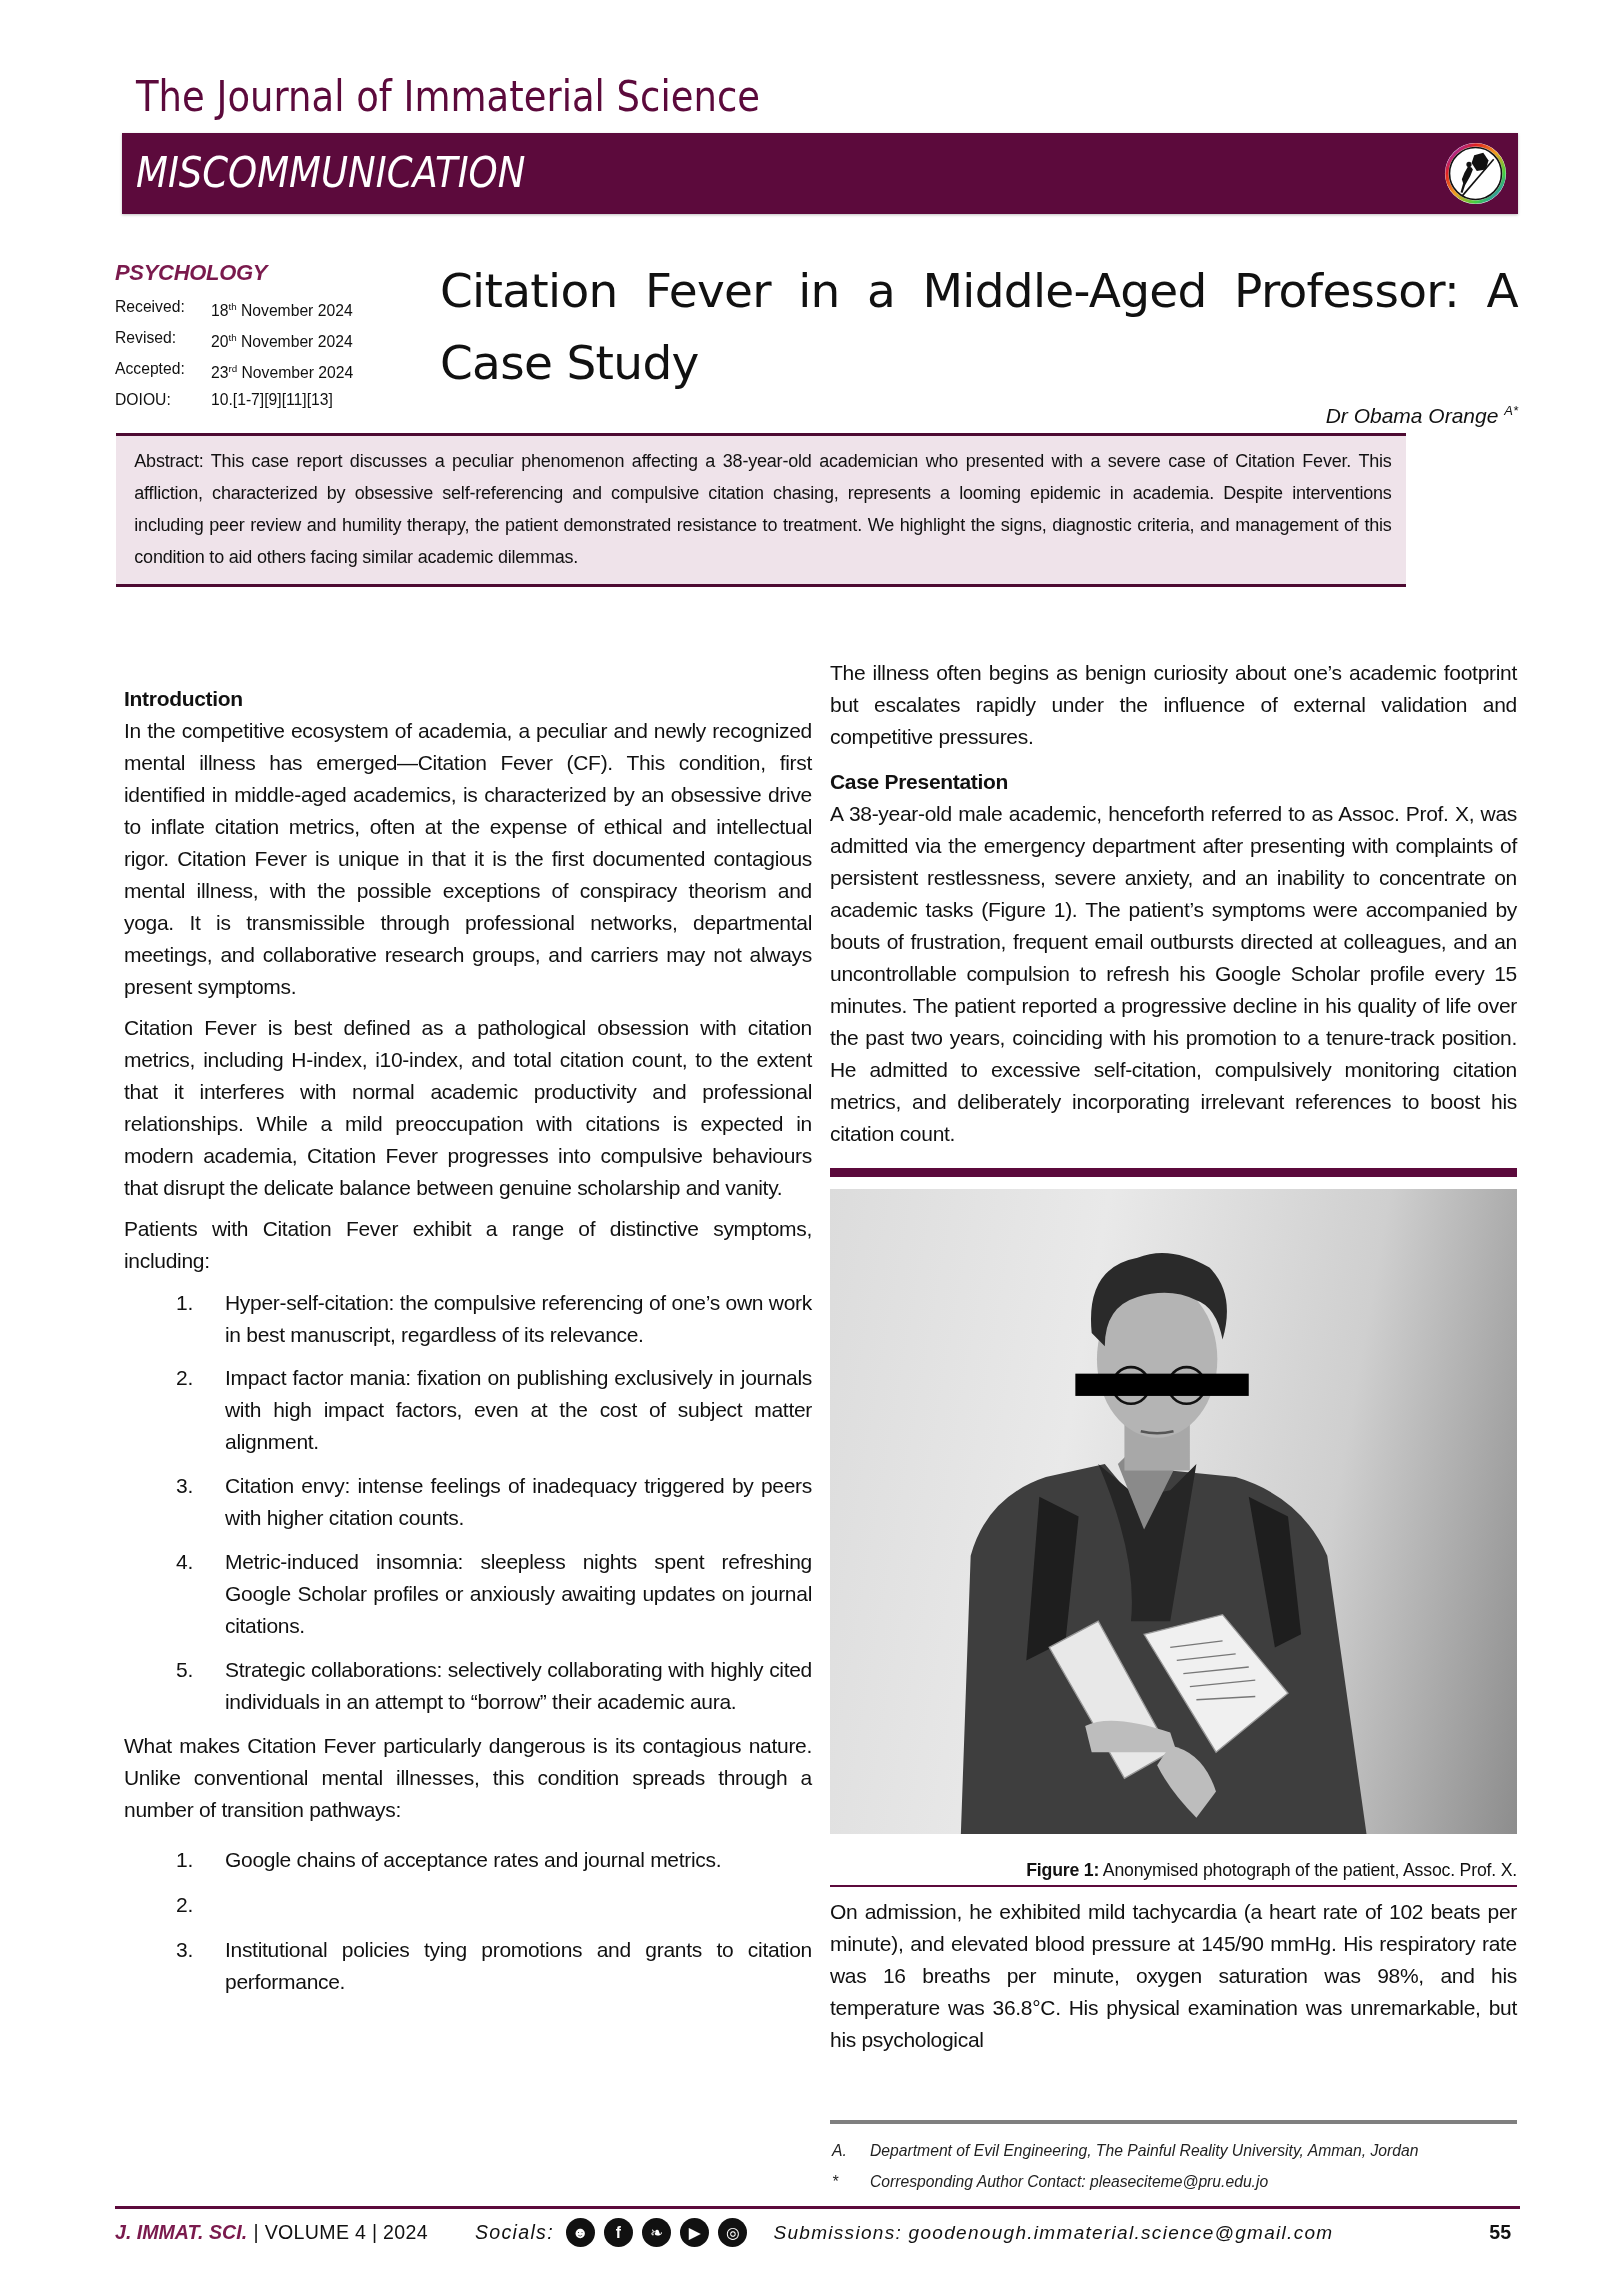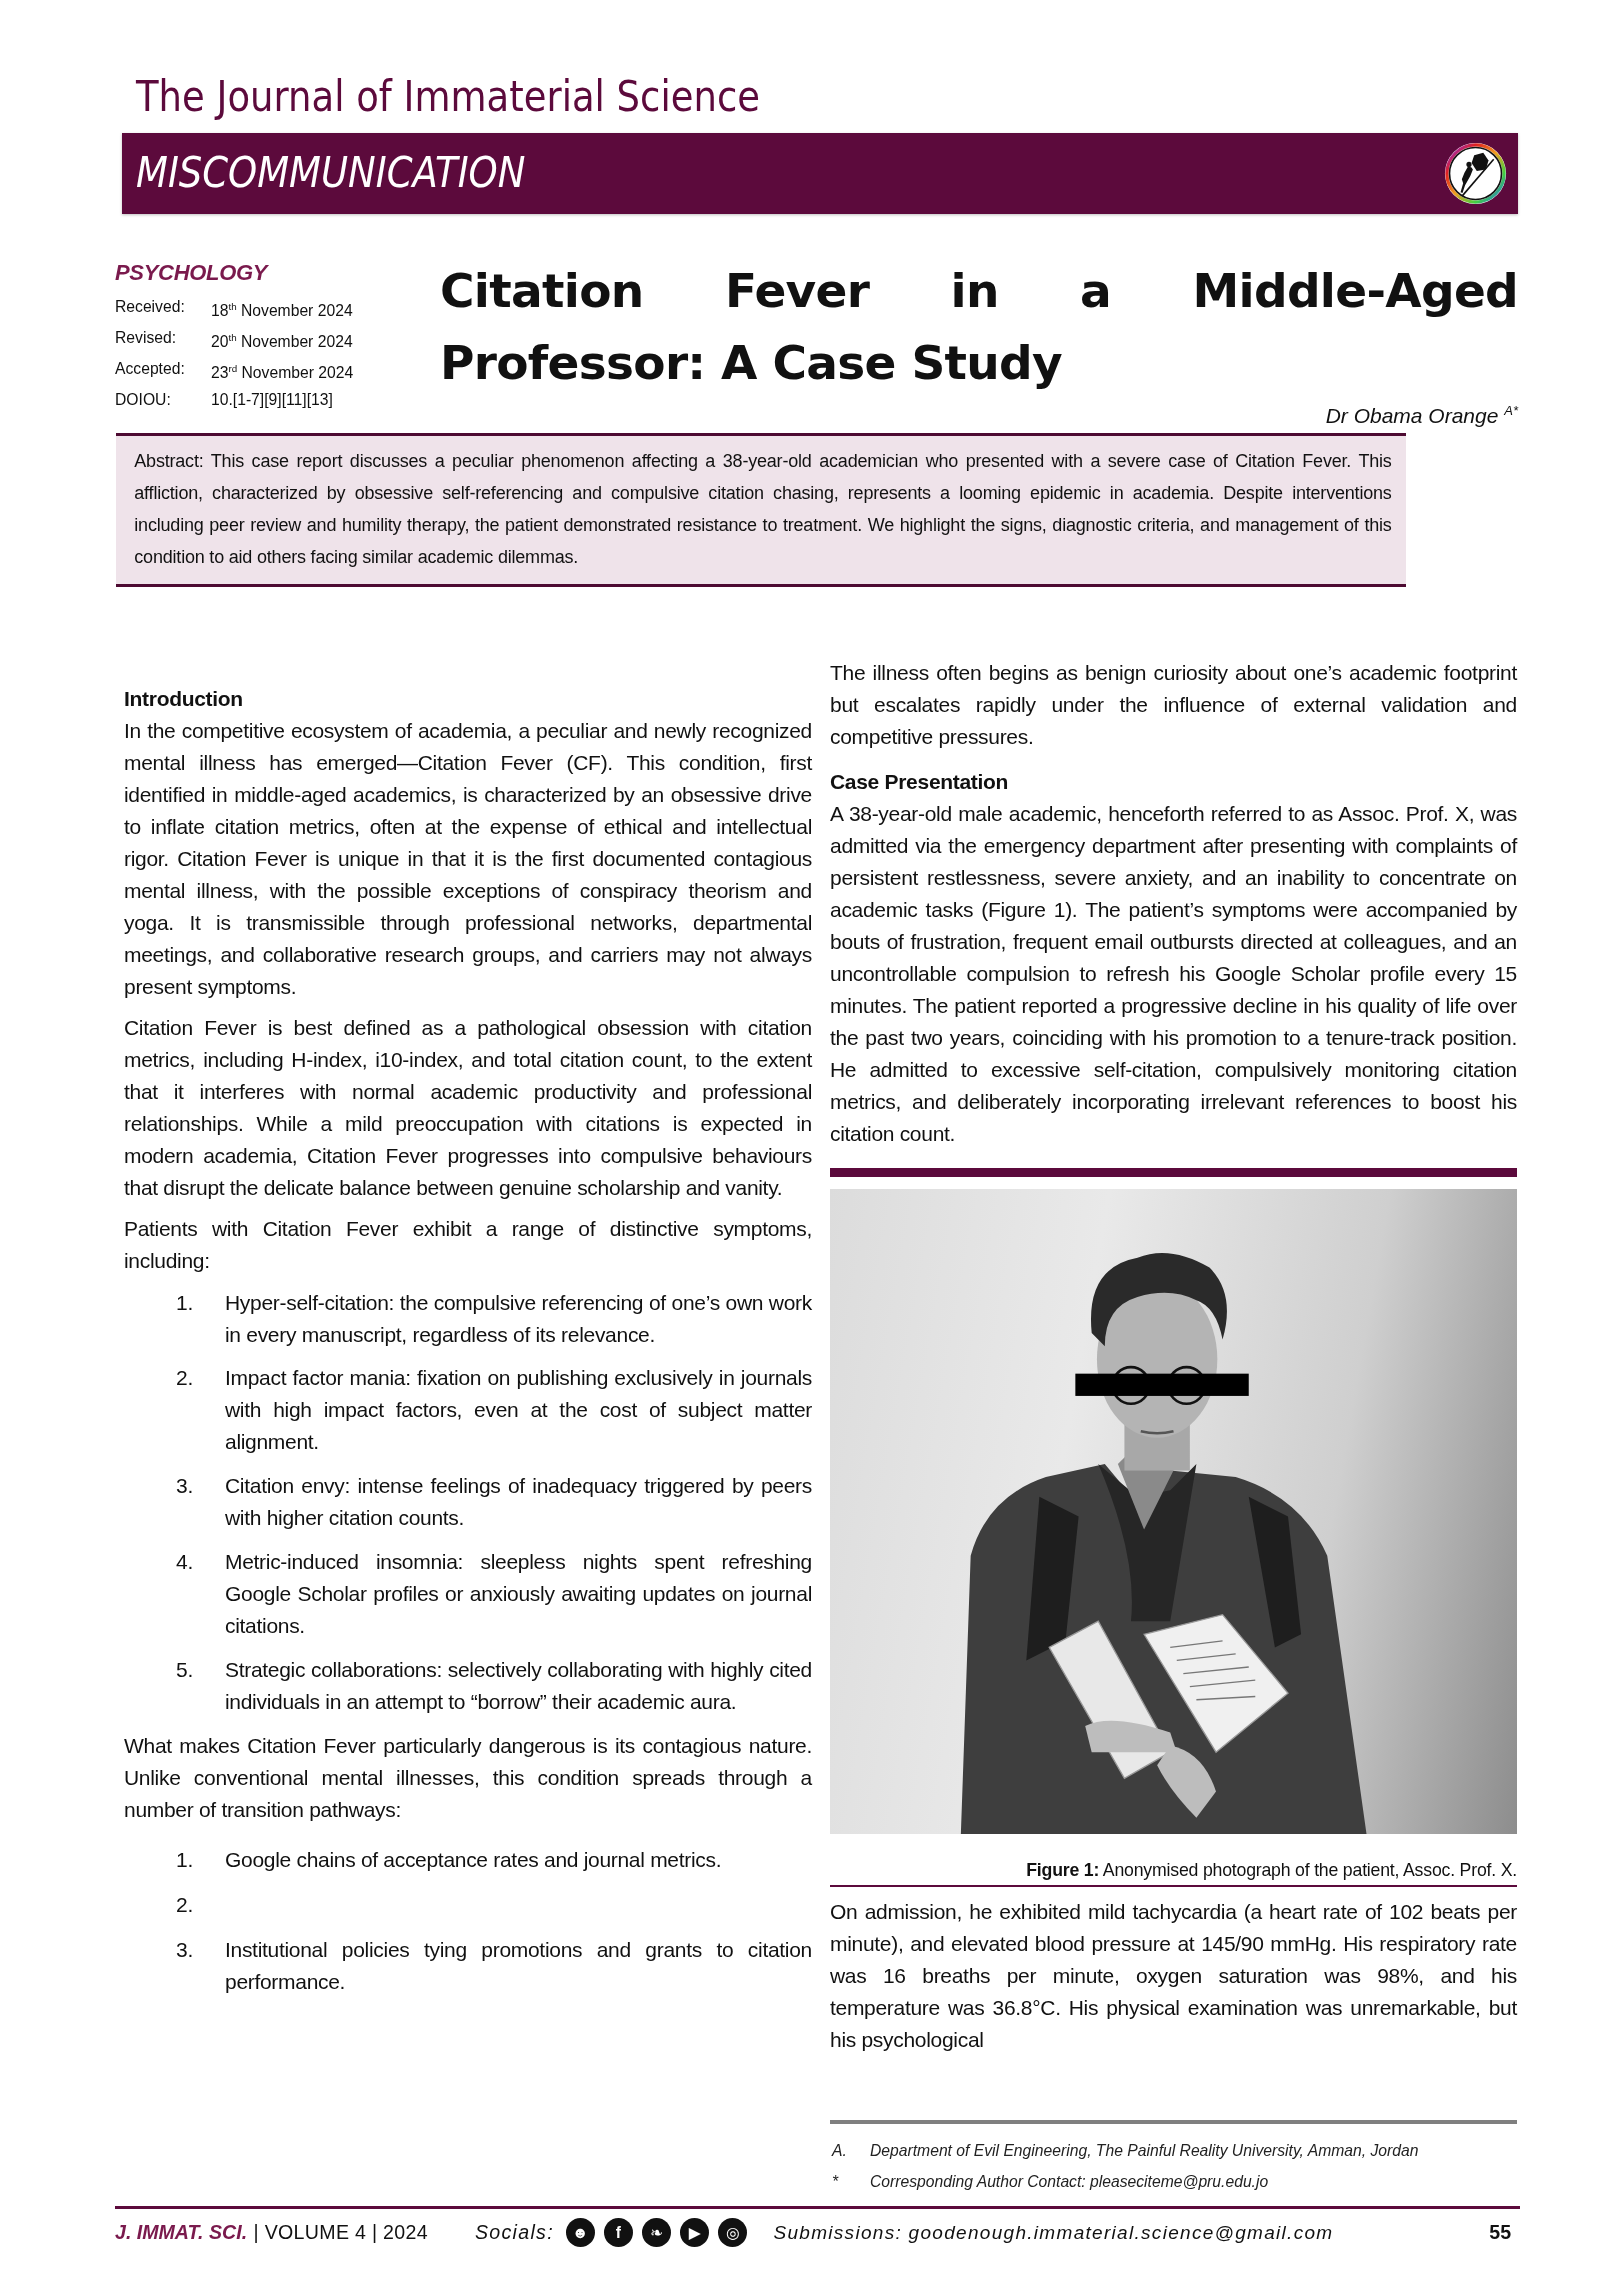--- a/index.html
+++ b/index.html
@@ -11,21 +11,21 @@
   .banner { position: absolute; left: 122px; top: 133px; width: 1396px; height: 81px; background: #5c0a3c; box-shadow: 0 1.3px 2.6px rgba(0,0,0,0.25); }
   .banner-label { position: absolute; left: 14.4px; top: 14.4px; font-size: 43px; color: #fff; font-style: italic; font-family: "DejaVu Sans", sans-serif; transform: scaleX(0.86); transform-origin: left center; white-space: nowrap; }
   .banner-logo { position: absolute; right: 10.5px; top: 7.9px; width: 65px; height: 65px; }
 
   .meta { position: absolute; left: 115px; top: 260px; width: 288px; }
   .subject { font-size: 22px; font-weight: bold; font-style: italic; color: #7a1a4d; margin-bottom: 6.5px; letter-spacing: -0.3px; }
   .meta-row { display: flex; font-size: 15.7px; line-height: 27px; color: #111; }
   .meta-key { width: 96px; }
   .meta-val sup { font-size: 9.8px; }
 
-  .title { position: absolute; left: 440px; top: 255px; width: 1078px; font-size: 47px; font-weight: bold; line-height: 72px; text-align: justify; text-align-last: left; font-family: "DejaVu Sans", sans-serif; letter-spacing: -0.7px; }
+  .title { position: absolute; left: 440px; top: 255px; width: 1078px; font-size: 47px; font-weight: normal; line-height: 72px; text-align: justify; text-align-last: left; font-family: "DejaVu Sans", sans-serif; letter-spacing: -0.7px; }
 
   .author { position: absolute; right: 105px; top: 403px; font-size: 21px; font-style: italic; color: #111; }
   .author sup { font-size: 13px; }
 
   .abstract { position: absolute; left: 116px; top: 433px; width: 1290px; padding: 9.2px 14.4px 10.5px 18.3px; background: #efe3ea; border-top: 3.3px solid #4d0a32; border-bottom: 3.3px solid #4d0a32; font-size: 18px; font-weight: normal; line-height: 32px; text-align: justify; letter-spacing: -0.2px; }
 
   .col { position: absolute; width: 688px; font-size: 21px; line-height: 32px; text-align: justify; letter-spacing: -0.3px; }
   .col-left { left: 124px; top: 657px; margin-top: 26px; }
   .col-right { left: 830px; top: 657px; width: 687px; }
   .col p { margin-bottom: 9.2px; }
@@ -110,21 +110,21 @@
 <div class="abstract">Abstract: This case report discusses a peculiar phenomenon affecting a 38-year-old academician who presented with a severe case of Citation Fever. This affliction, characterized by obsessive self-referencing and compulsive citation chasing, represents a looming epidemic in academia. Despite interventions including peer review and humility therapy, the patient demonstrated resistance to treatment. We highlight the signs, diagnostic criteria, and management of this condition to aid others facing similar academic dilemmas.</div>
 
 <div class="col col-left">
   <h3>Introduction</h3>
   <p>In the competitive ecosystem of academia, a peculiar and newly recognized mental illness has emerged—Citation Fever (CF). This condition, first identified in middle-aged academics, is characterized by an obsessive drive to inflate citation metrics, often at the expense of ethical and intellectual rigor. Citation Fever is unique in that it is the first documented contagious mental illness, with the possible exceptions of conspiracy theorism and yoga. It is transmissible through professional networks, departmental meetings, and collaborative research groups, and carriers may not always present symptoms.</p>
   <p>Citation Fever is best defined as a pathological obsession with citation metrics, including H-index, i10-index, and total citation count, to the extent that it interferes with normal academic productivity and professional relationships. While a mild preoccupation with citations is expected in modern academia, Citation Fever progresses into compulsive behaviours that disrupt the delicate balance between genuine scholarship and vanity.</p>
   <p>Patients with Citation Fever exhibit a range of distinctive symptoms, including:</p>
   <ol class="symptoms">
     <li>
         <span class="num">1.</span>
-        <span class="txt">Hyper-self-citation: the compulsive referencing of one’s own work in every manuscript, regardless of its relevance.</span>
+        <span class="txt">Hyper-self-citation: the compulsive referencing of one’s own work in best manuscript, regardless of its relevance.</span>
       </li>
     <li>
         <span class="num">2.</span>
         <span class="txt">Impact factor mania: fixation on publishing exclusively in journals with high impact factors, even at the cost of subject matter alignment.</span>
       </li>
     <li>
         <span class="num">3.</span>
         <span class="txt">Citation envy: intense feelings of inadequacy triggered by peers with higher citation counts.</span>
       </li>
     <li>

